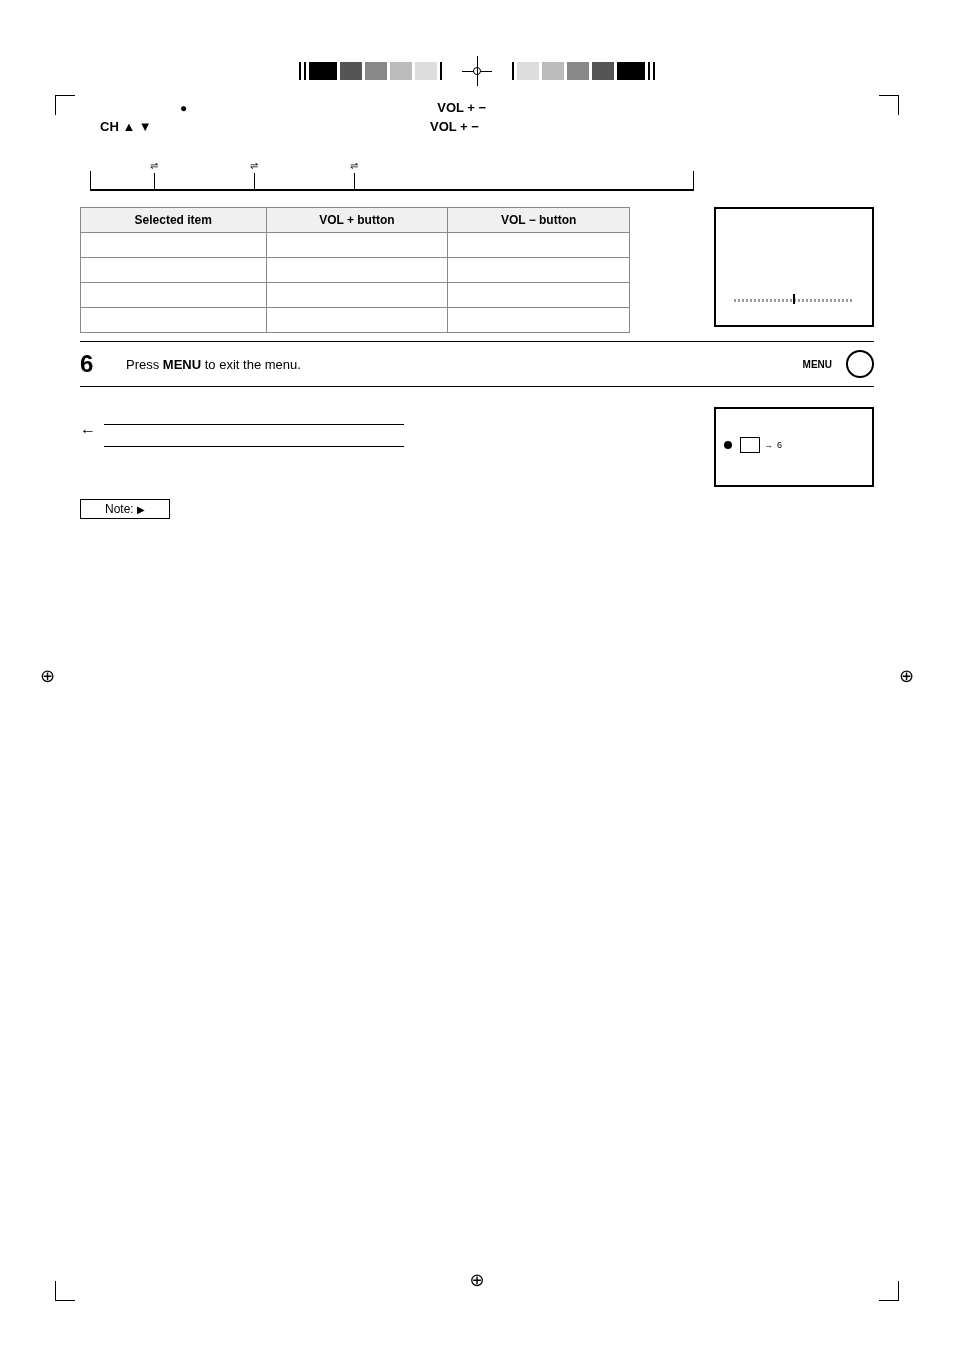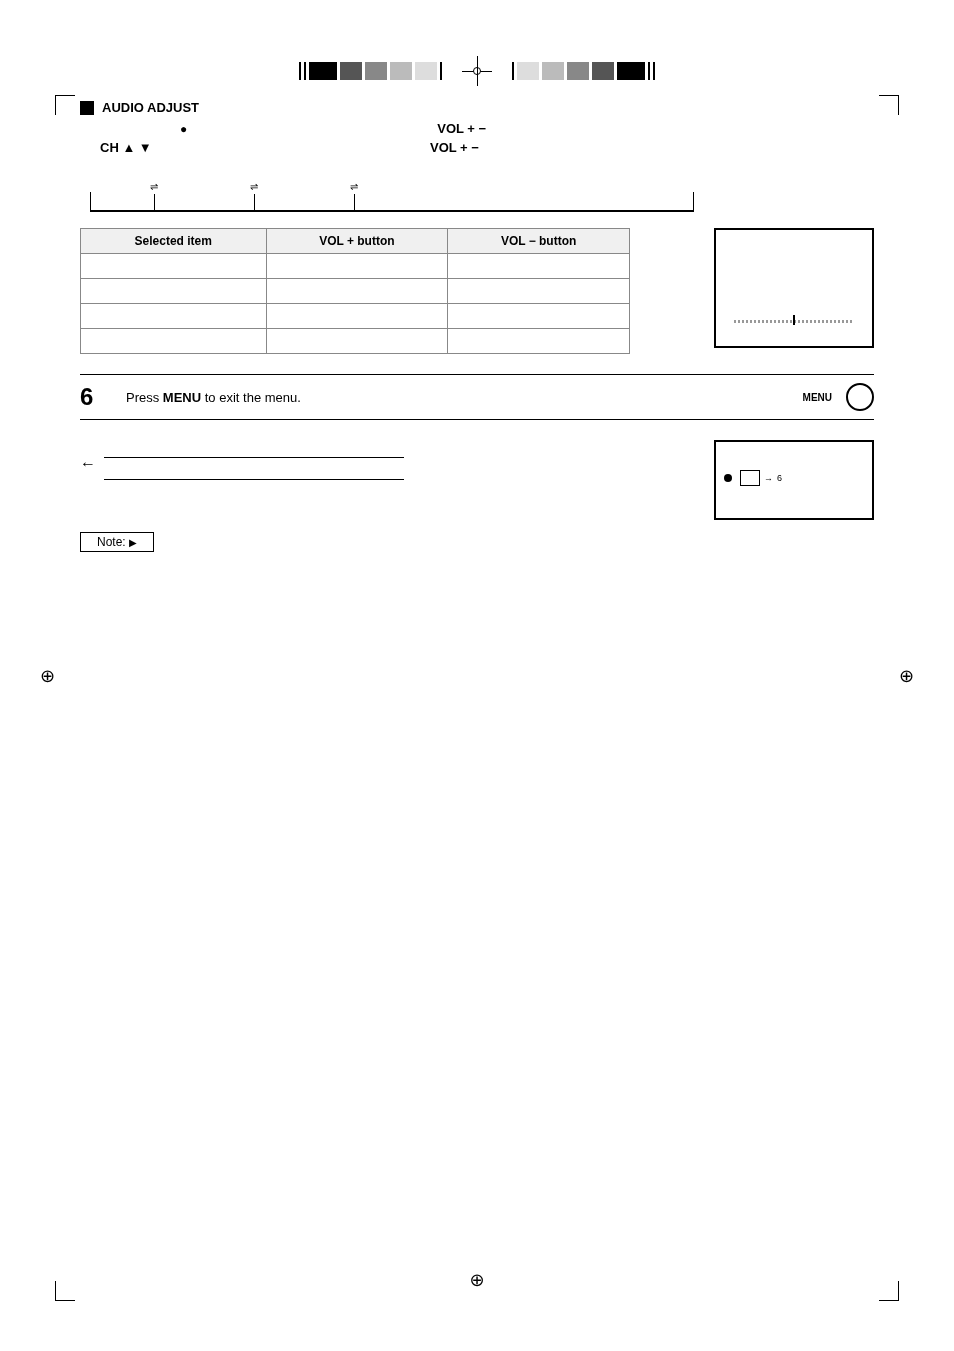--- a/index.html
+++ b/index.html
@@ -132,21 +132,21 @@
     }
     .instruction-vol {
       font-weight: bold;
       margin-left: 200px;
     }
 
     
     .data-table {
       width: 100%;
       border-collapse: collapse;
-      margin-bottom: 20px;
+      margin-bottom: 8px;
       max-width: 550px;
       padding-left: 40px;
     }
     .data-table th, .data-table td {
       border: 1px solid #888;
       padding: 5px 8px;
       font-size: 12px;
     }
     .data-table th {
       background: #f0f0f0;
@@ -214,21 +214,21 @@
       height: 16px;
       border: 1px solid #000;
       display: inline-block;
       vertical-align: middle;
     }
 
     
     .note-tag {
       display: inline-block;
       border: 1px solid #000;
-      padding: 2px 16px;
+      padding: 2px 24px;
       font-size: 12px;
       margin-top: 12px;
     }
     .note-tag::after {
       content: ' ▶';
       font-size: 10px;
     }
 
     
     .corner-tl, .corner-tr, .corner-bl, .corner-br {
@@ -280,24 +280,20 @@
     <div class="bar-segment bar-dark" style="width:22px;"></div>
     <div class="bar-segment bar-black" style="width:28px;"></div>
     <div style="width:2px; height:18px; background:#000;"></div>
     <div style="width:2px; height:18px; background:#000;"></div>
   </div>
 </div>
 
 <div class="main-content">
 
 
-  <div class="section-header">
-    <span class="black-square"></span>
-    <span class="section-title">AUDIO ADJUST</span>
-  </div>
 
   <div class="instructions">
 
     <div class="instruction-row">
       <span style="margin-left: 80px; font-size:12px;">●</span>
       <span class="instruction-vol" style="margin-left:250px; font-weight:bold; font-size:13px;">VOL + −</span>
     </div>
 
     <div class="instruction-row">
       <span class="instruction-key">CH ▲ ▼</span>

